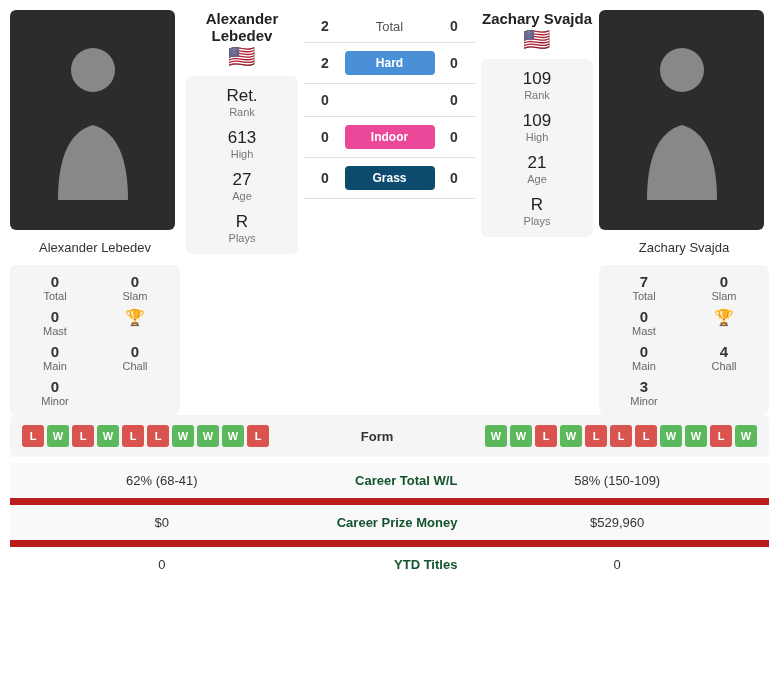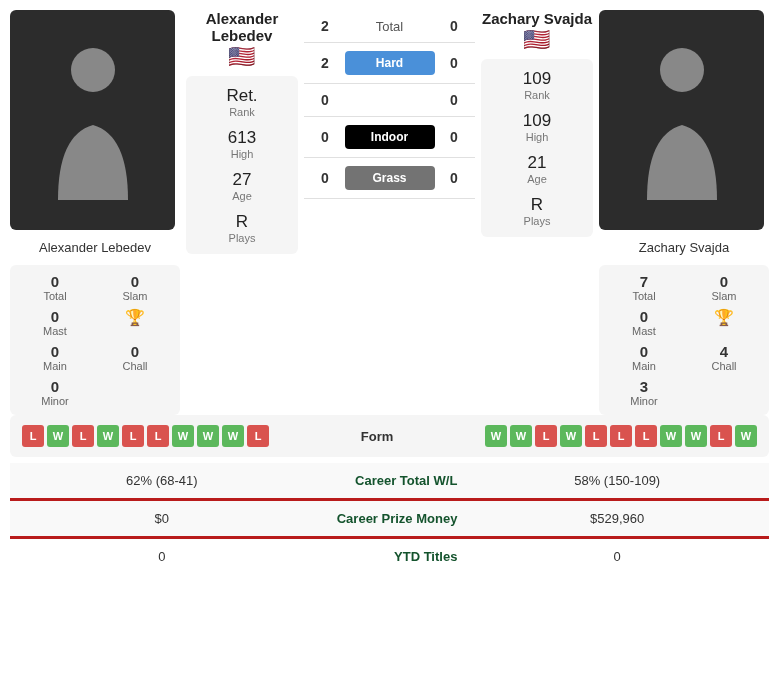--- a/index.html
+++ b/index.html
@@ -67,22 +67,22 @@
       border-radius: 4px;
       color: #fff;
       font-weight: bold;
       font-size: 12px;
       text-align: center;
       min-width: 90px;
     }
 
     .btn-blue { background: #4a90d9; }
     .btn-orange { background: #e8a020; }
-    .btn-lightblue { background: #000000; }
-    .btn-green { background: #737373; }
+    .btn-lightblue { background: #ec4899; }
+    .btn-green { background: #0c4a6e; }
 
     .total-label {
       font-size: 13px;
       color: #555;
       text-align: center;
     }
 
     .player-name-below {
       text-align: center;
       font-size: 13px;
@@ -234,21 +234,21 @@
       text-align: center;
     }
 
     
     .stats-table {
       width: 100%;
       border-collapse: collapse;
     }
 
     .stats-table tr {
-      border-bottom: 3px solid #b91c1c;
+      border-bottom: 7px solid #b91c1c;
     }
 
     .stats-table tr:last-child {
       border-bottom: none;
     }
 
     .stats-table td {
       padding: 10px 8px;
       font-size: 13px;
     }

